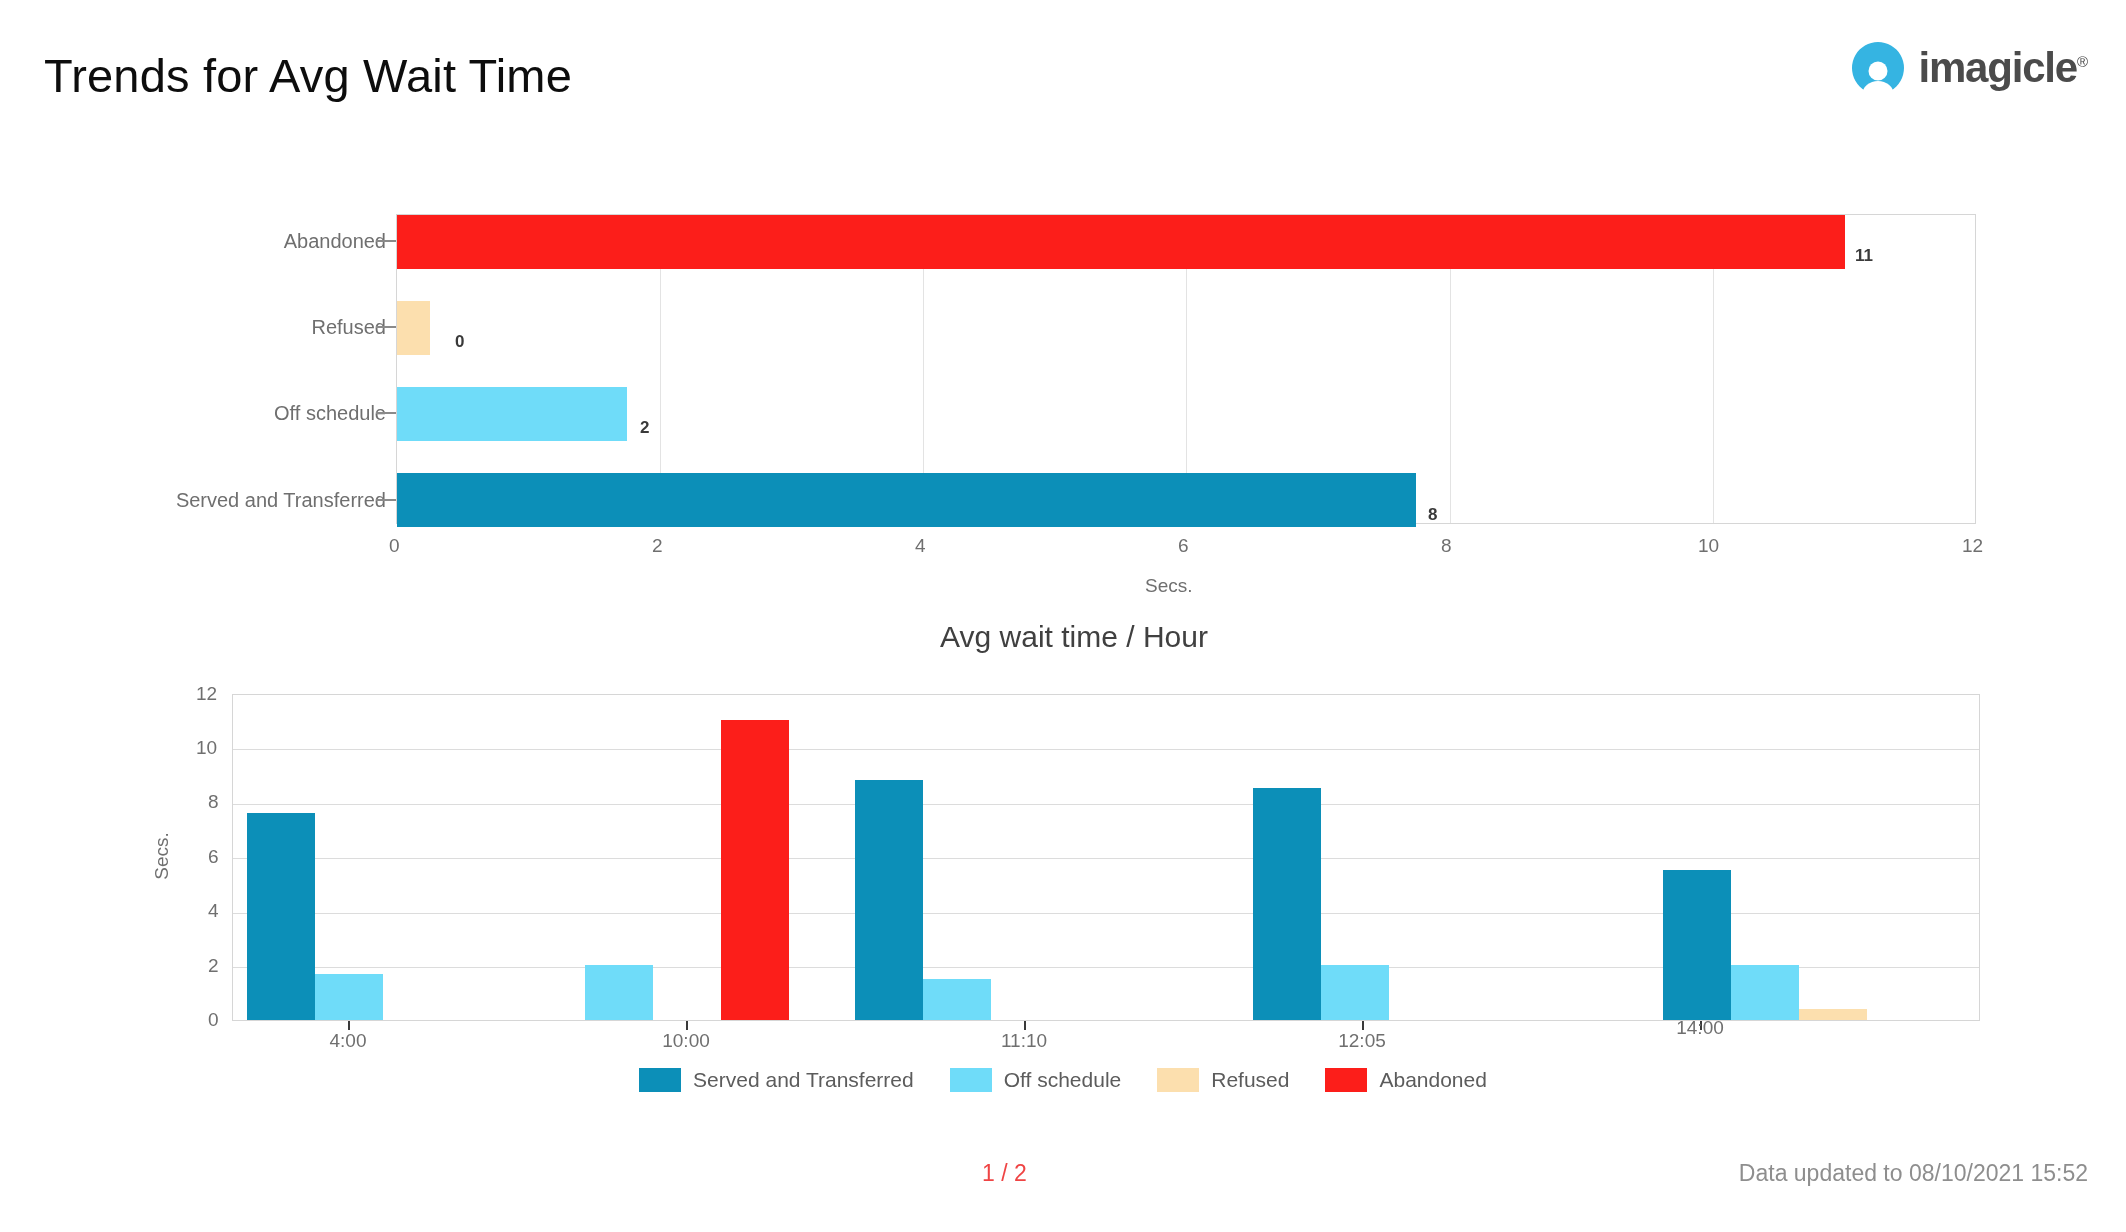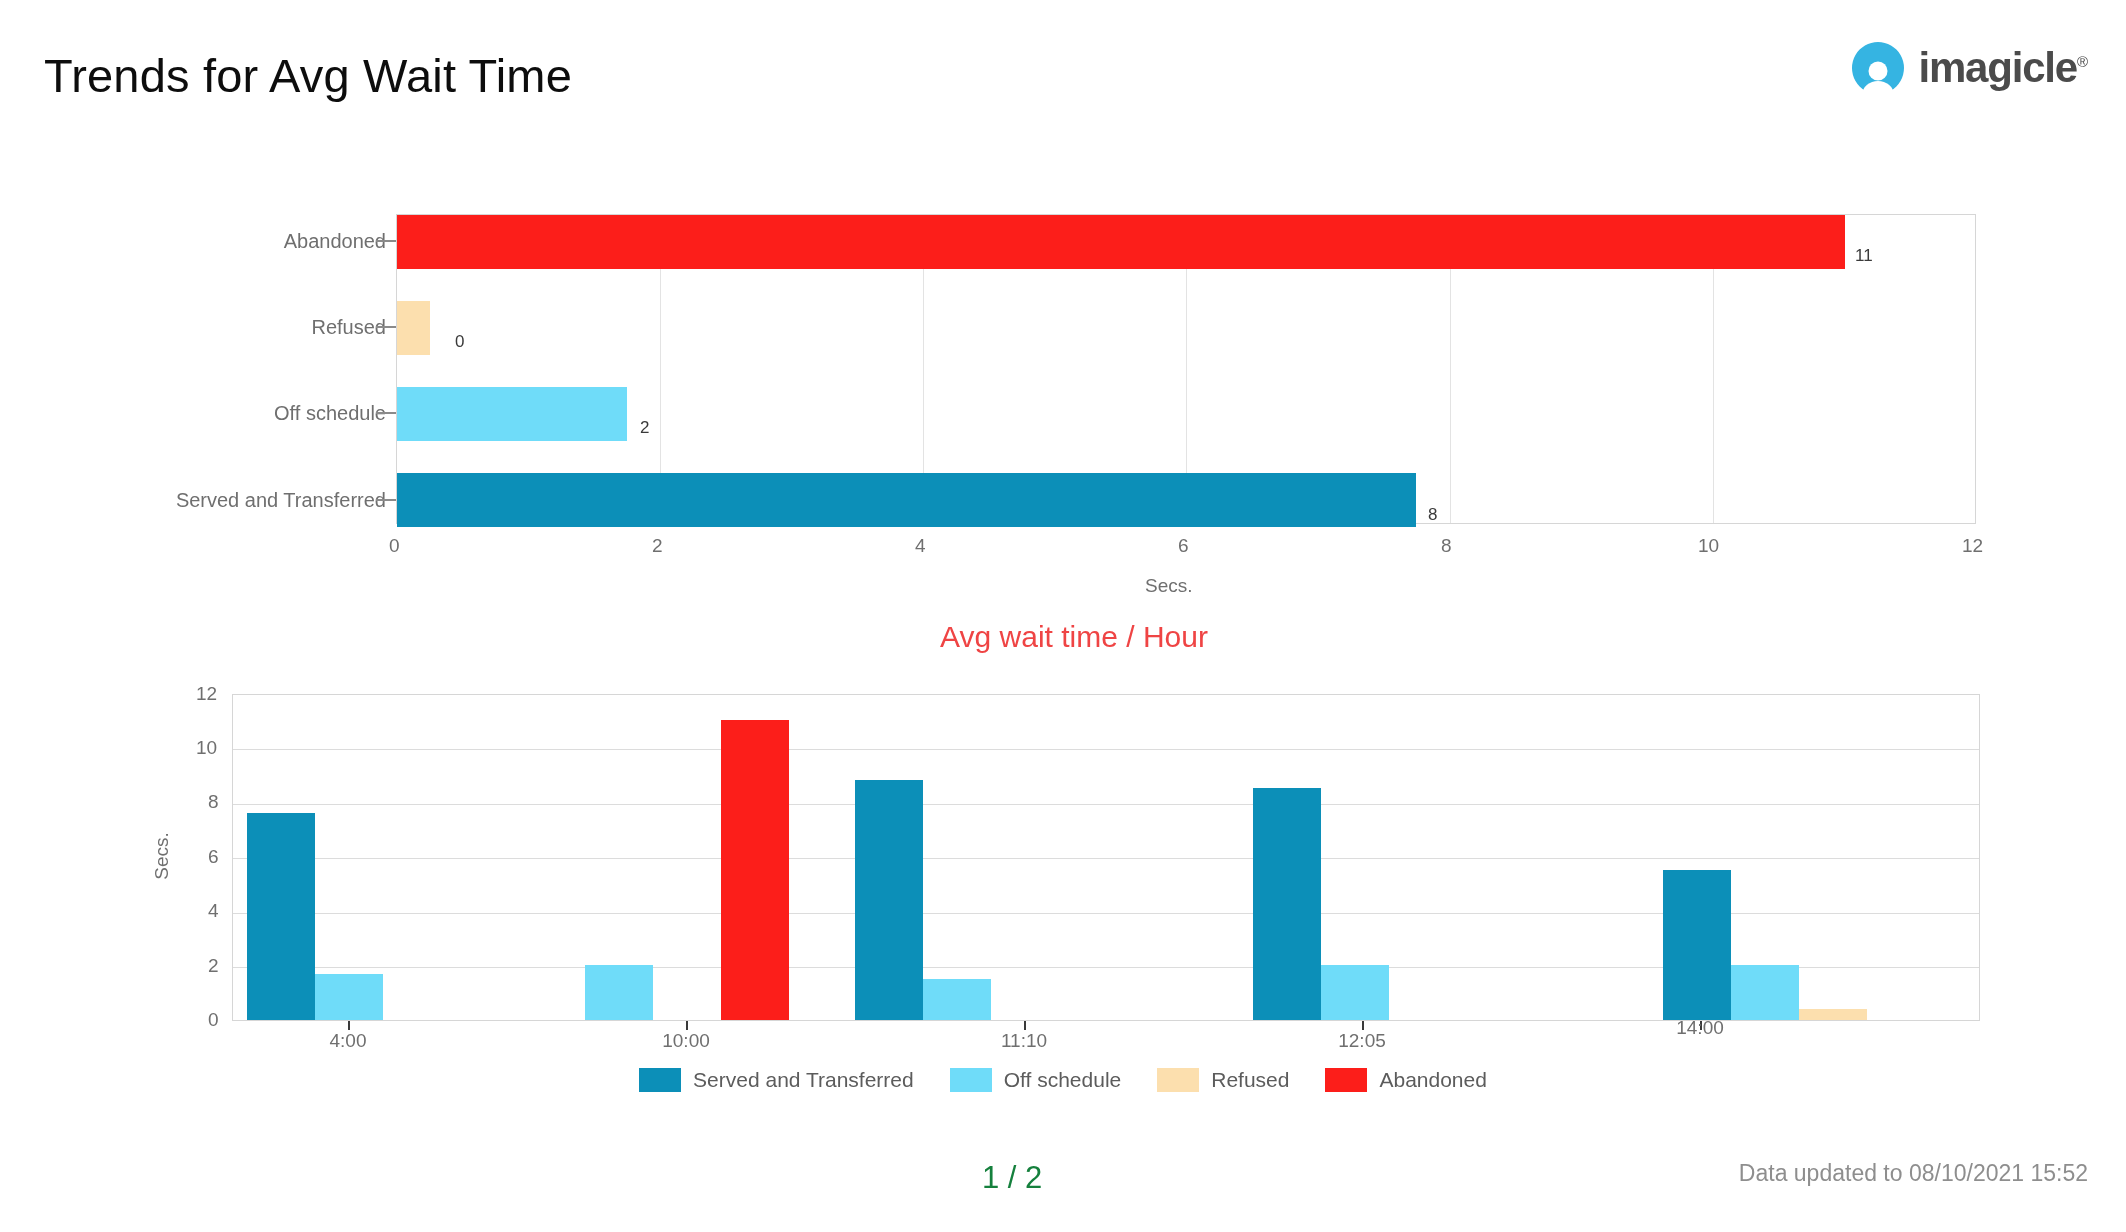--- a/index.html
+++ b/index.html
@@ -42,32 +42,32 @@
   }
   .axis-title{
     position:absolute; color:#6f6f6f; font-size:19px; white-space:nowrap;
   }
 
   
   #chart-top{ position:absolute; left:0; top:0; width:2126px; height:600px; }
   #top-plot{ left:396px; top:214px; width:1580px; height:310px; }
   .hbar{ position:absolute; left:0; height:54px; }
   .hbar-value{
-    position:absolute; font-size:17px; font-weight:400; color:#3a3a3a; white-space:nowrap;
+    position:absolute; font-size:17px; font-weight:700; color:#3a3a3a; white-space:nowrap;
   }
   .cat-label{
     position:absolute; right:0; transform:translateY(-50%);
     font-size:20px; color:#6f6f6f; white-space:nowrap; text-align:right;
   }
   .cat-tick{ position:absolute; width:20px; height:2px; background:#8a8a8a; transform:translateY(-50%); }
 
   
   #mid-title{
     position:absolute; left:0; right:0; top:620px;
-    text-align:center; font-size:30px; color:#ef4444;padding-left:22px;
+    text-align:center; font-size:30px; color:#404040;padding-left:22px;
   }
 
   
   #chart-bottom{ position:absolute; left:0; top:0; width:2126px; height:1232px; }
   #bot-plot{ left:232px; top:694px; width:1748px; height:327px; }
   .vbar{ position:absolute; bottom:0; }
   .group-tick{ position:absolute; width:2px; height:9px; background:#3a3a3a; }
   .xcat-label{
     position:absolute; font-size:19px; color:#6f6f6f; white-space:nowrap;
     transform:translateX(-50%);
@@ -84,21 +84,21 @@
     position:absolute; left:0; right:0; top:1068px;
     display:flex; justify-content:center; align-items:center; gap:36px;
   }
   .legend-item{ display:flex; align-items:center; gap:12px; }
   .legend-swatch{ width:42px; height:24px; }
   .legend-text{ font-size:21px; color:#5c5c5c; white-space:nowrap; }
 
   
   #footer-page{
     position:absolute; left:982px; top:1160px;
-    font-size:31px; color:#15803d; white-space:nowrap;
+    font-size:23px; color:#ef4444; white-space:nowrap;
   }
   #footer-updated{
     position:absolute; right:38px; top:1160px;
     font-size:23px; color:#8e8e8e; white-space:nowrap;
   }
 
   .dotted{
     background-image:radial-gradient(rgba(0,0,0,0.10) 1px, transparent 1px);
     background-size:9px 9px;
   }

